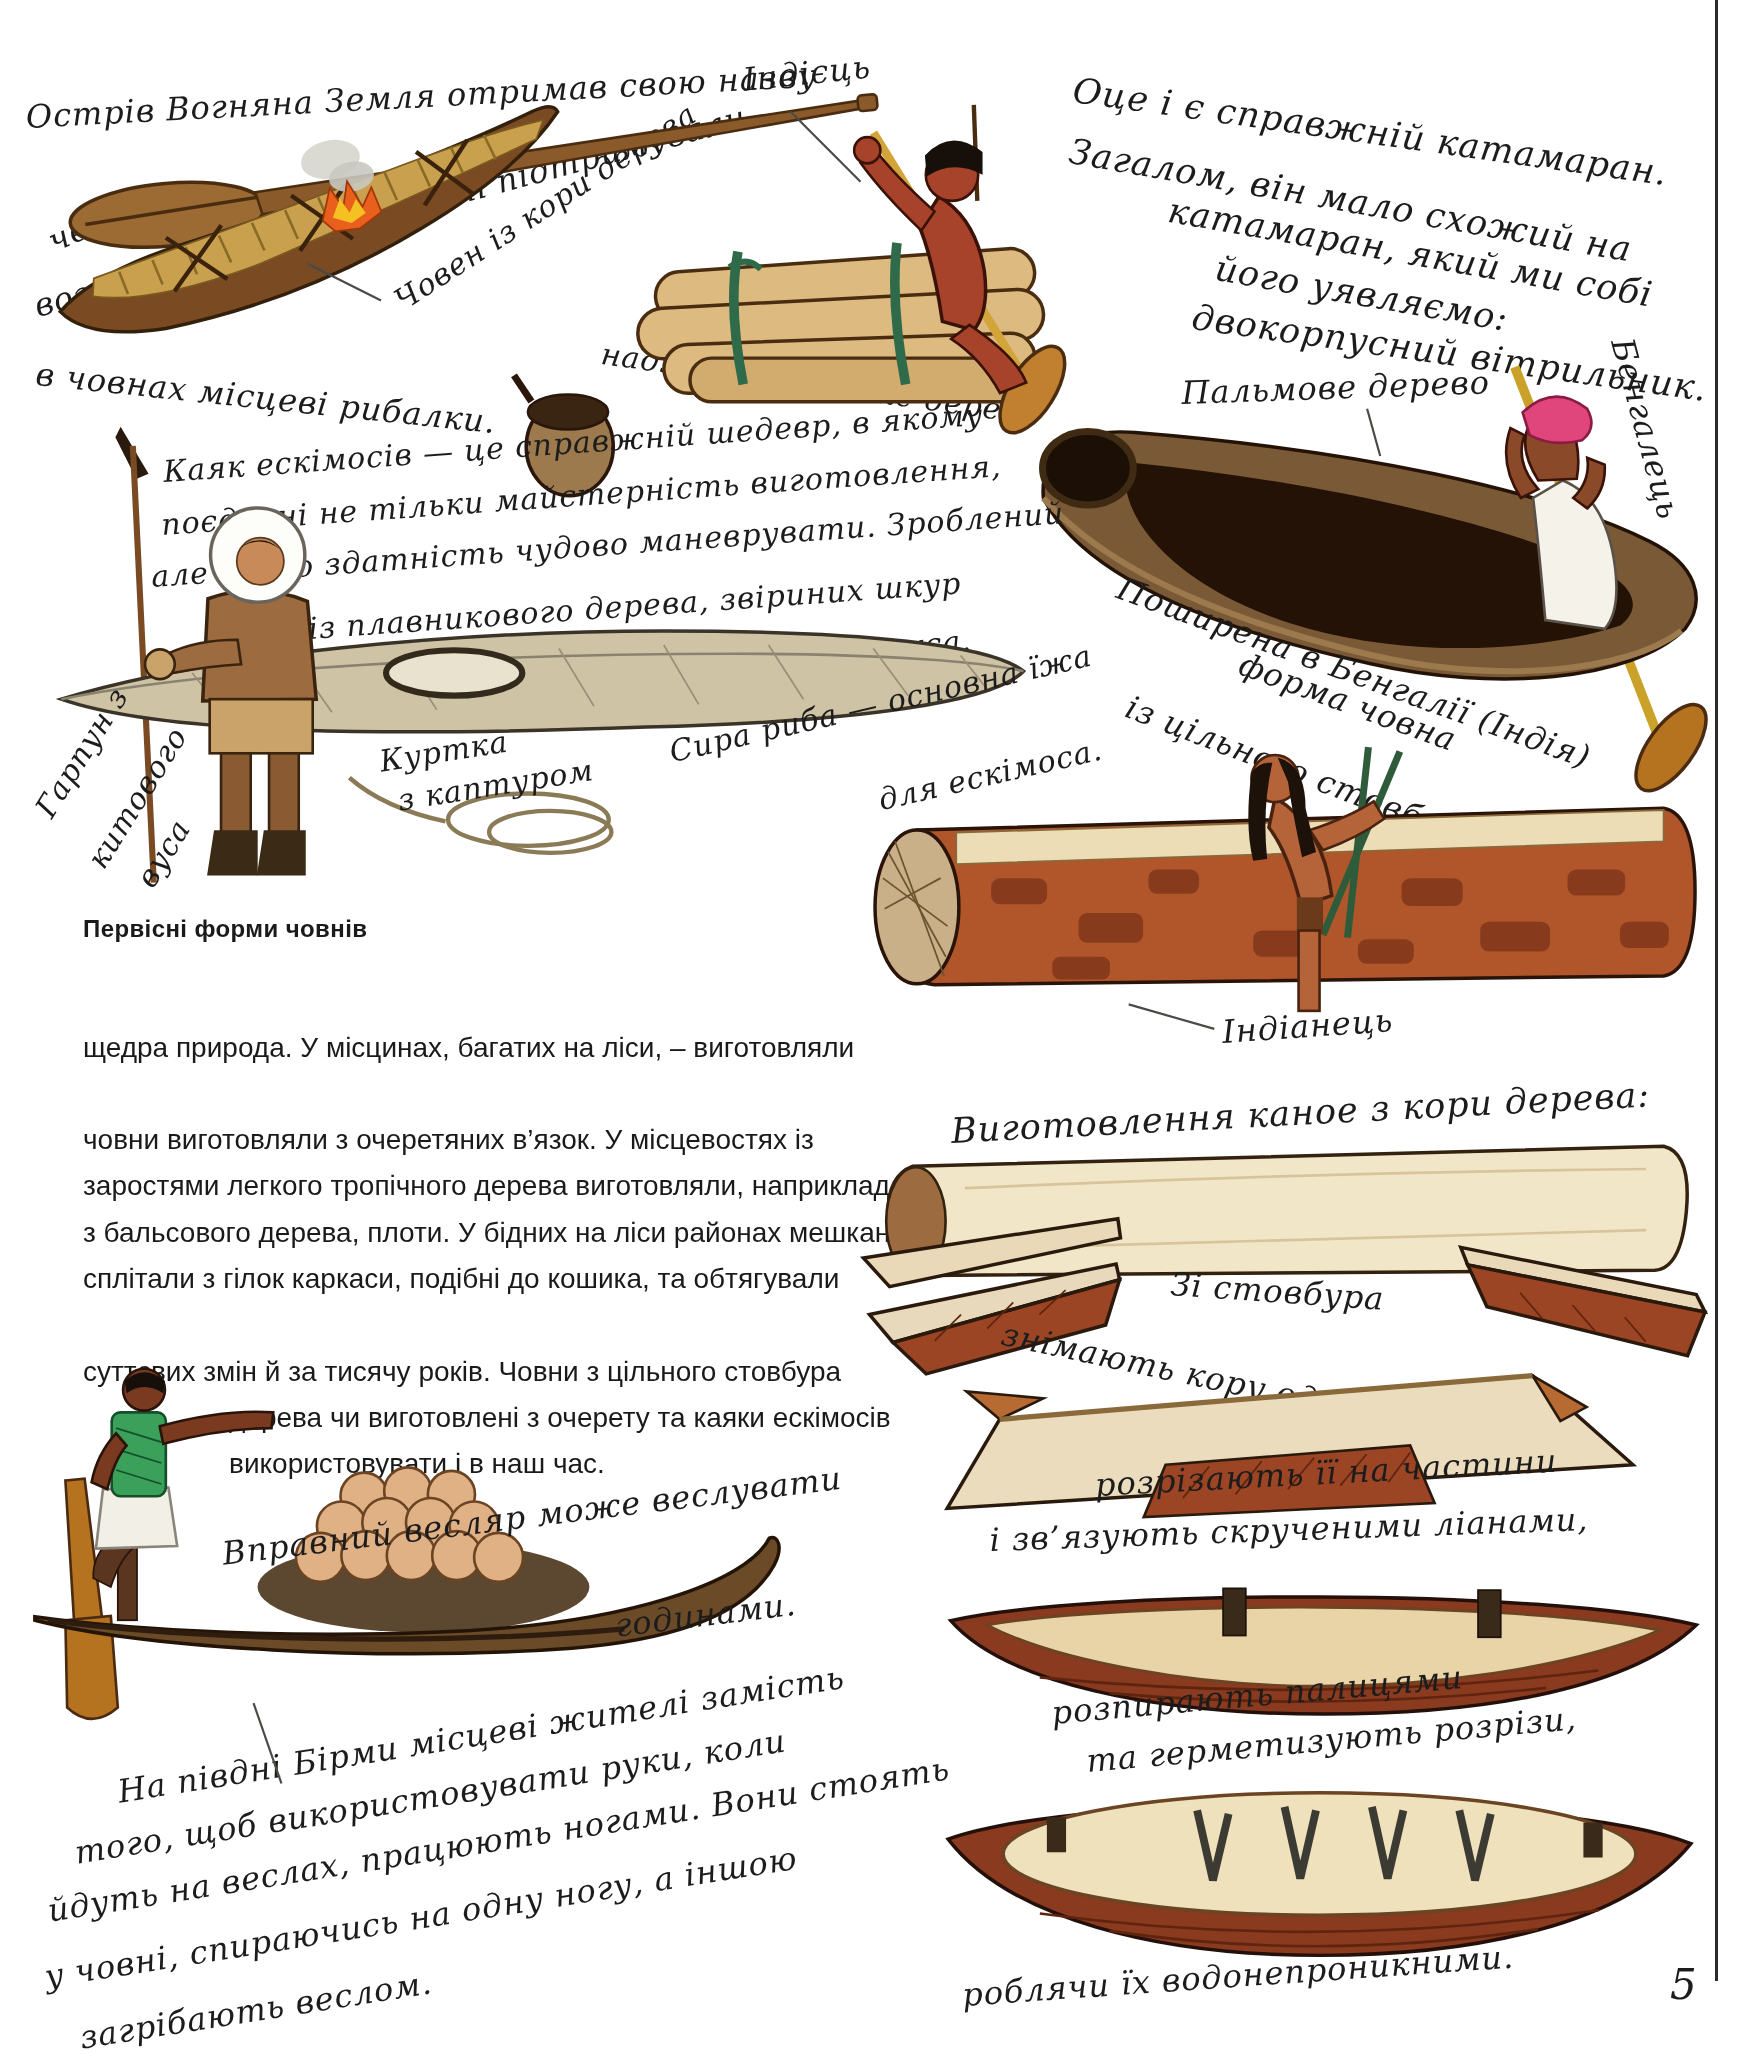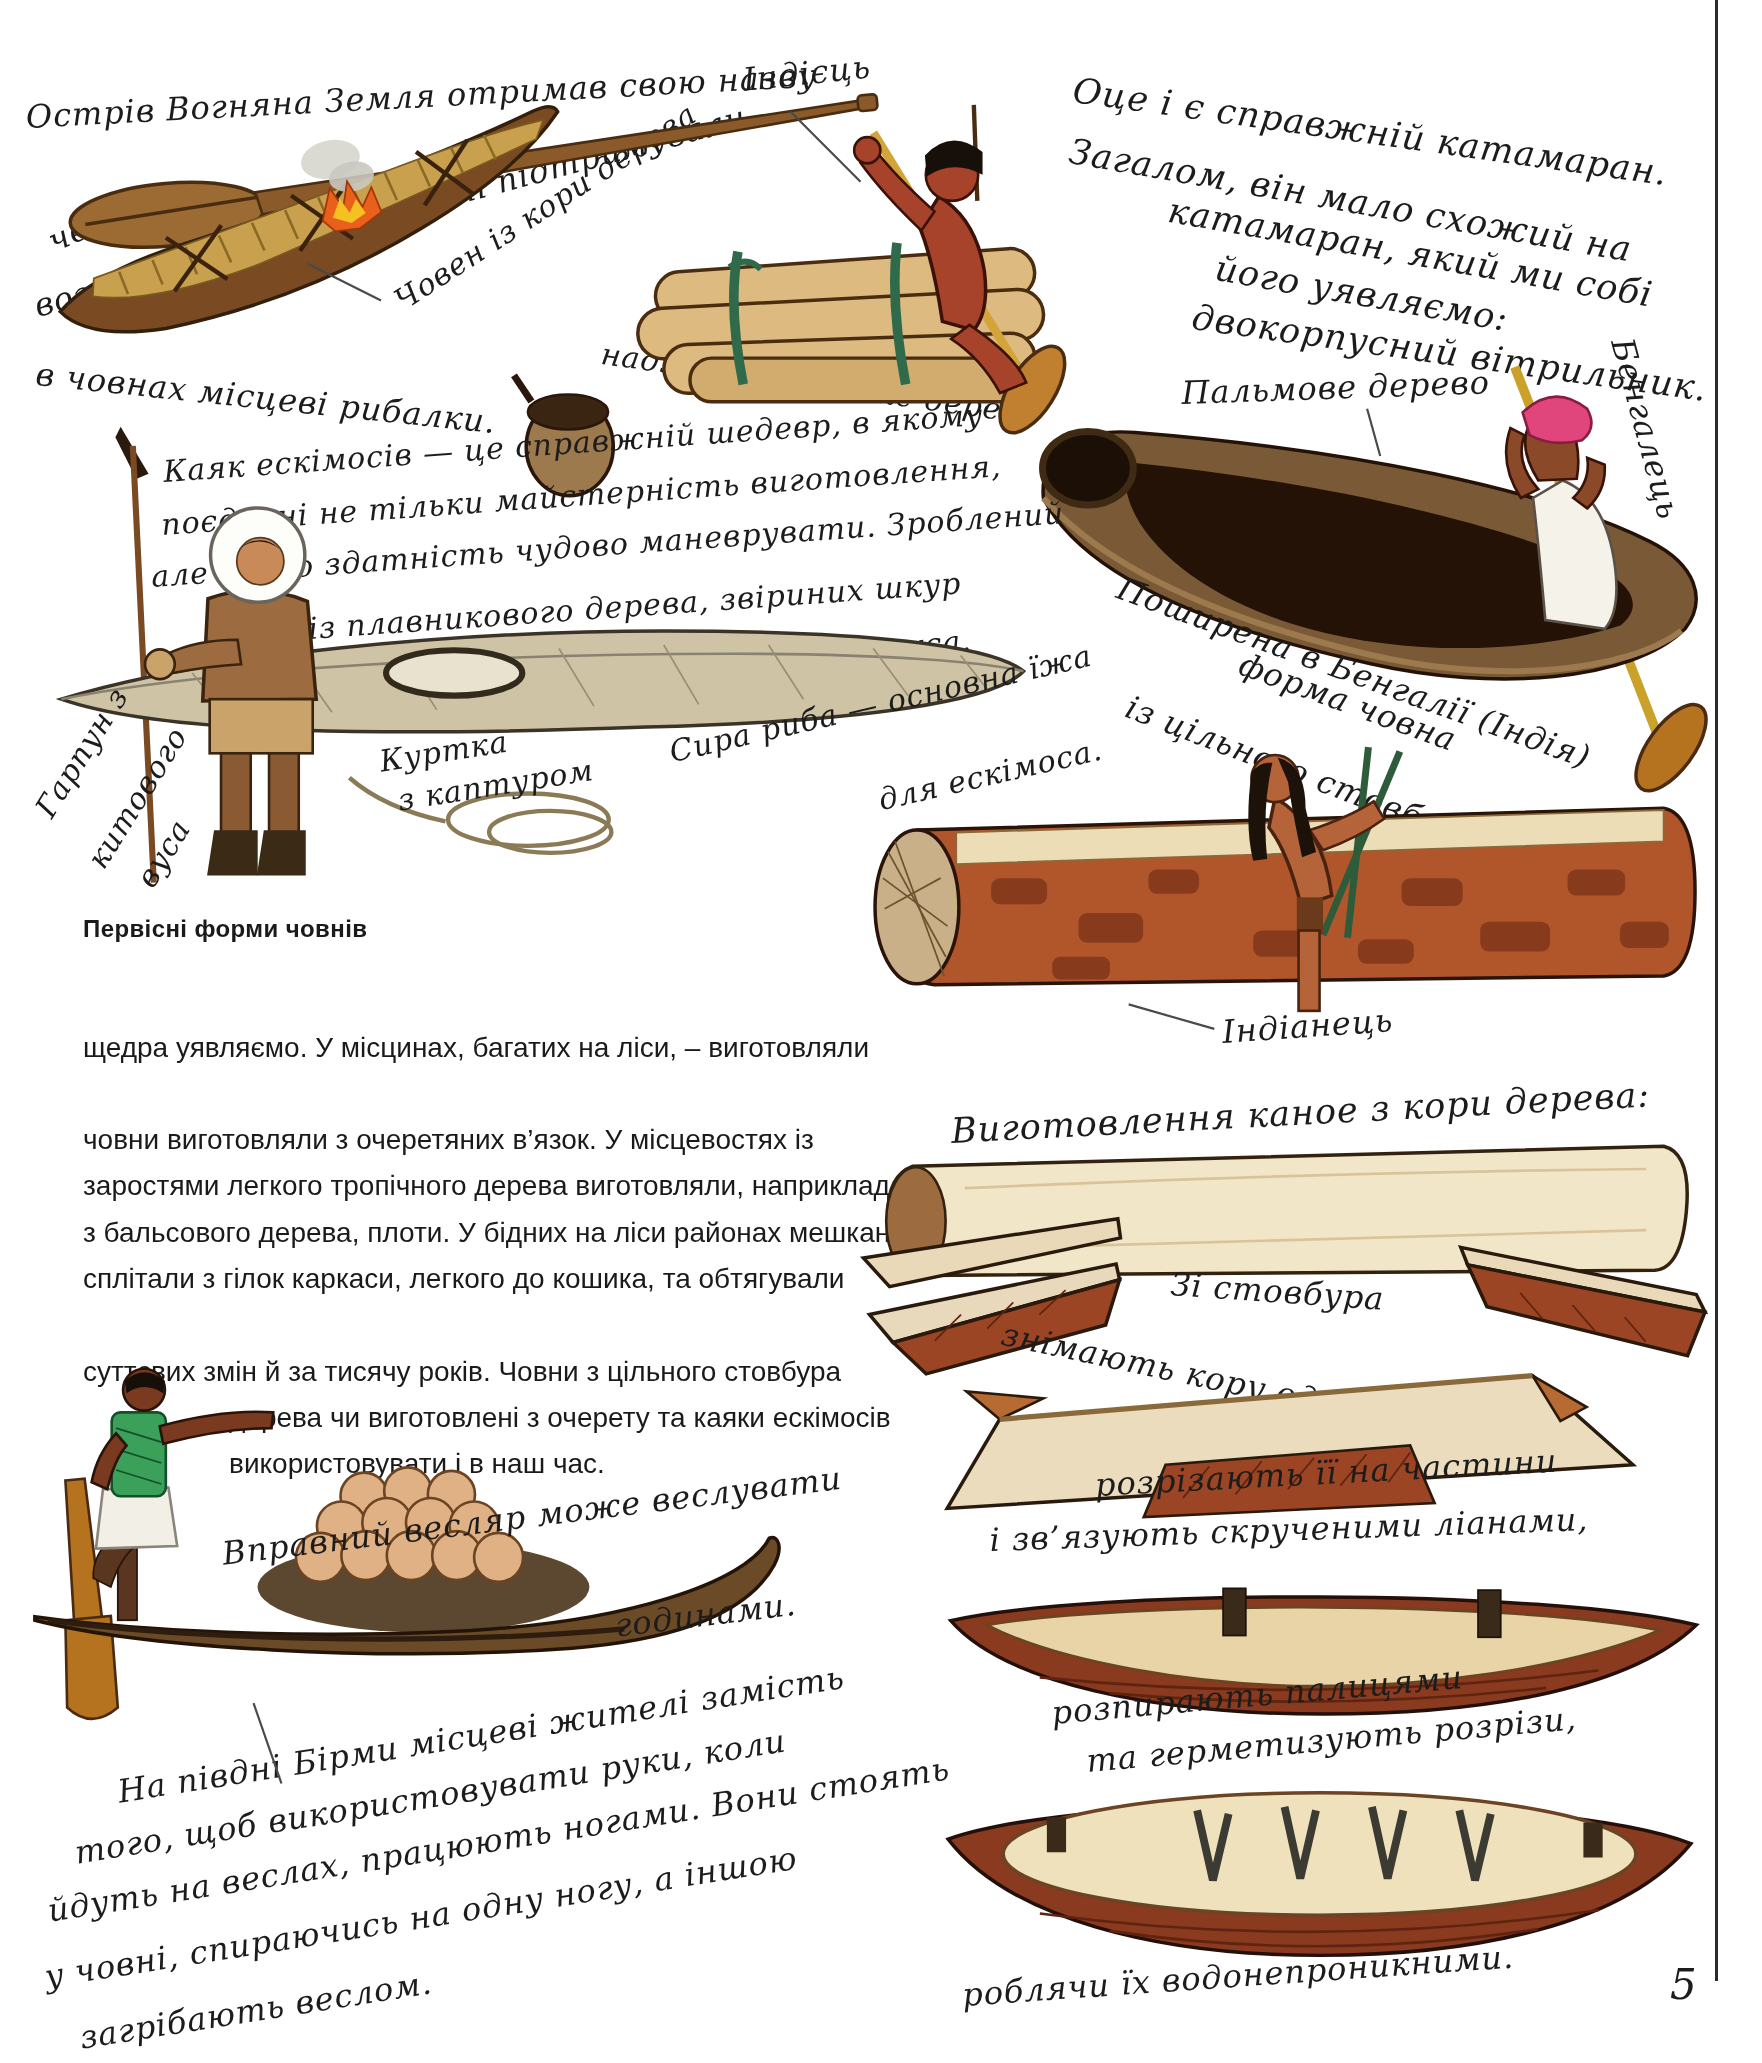--- a/index.html
+++ b/index.html
@@ -164,25 +164,25 @@
 
   <div class="abs hand" style="left:28px;top:805px;transform:rotate(-58deg);">Гарпун з</div>
   <div class="abs hand" style="left:80px;top:856px;transform:rotate(-58deg);">китового</div>
   <div class="abs hand" style="left:129px;top:875px;transform:rotate(-58deg);">вуса</div>
   <div class="abs hand" style="left:377px;top:744px;transform:rotate(-9deg);">Куртка</div>
   <div class="abs hand" style="left:395px;top:783px;transform:rotate(-9deg);">з каптуром</div>
   <div class="abs hand" style="left:666px;top:735px;transform:rotate(-13deg);">Сира риба — основна їжа</div>
   <div class="abs hand" style="left:875px;top:783px;transform:rotate(-13deg);">для ескімоса.</div>
 
   <div class="abs print title" style="left:83px;top:915px;">Первісні форми човнів</div>
-  <div class="abs print" style="left:83px;top:1032px;">щедра уявляємо. У місцинах, багатих на ліси, – виготовляли</div>
+  <div class="abs print" style="left:83px;top:1032px;">щедра природа. У місцинах, багатих на ліси, – виготовляли</div>
   <div class="abs print" style="left:83px;top:1124px;">човни  виготовляли з очеретяних в’язок. У місцевостях із</div>
   <div class="abs print" style="left:83px;top:1170px;">заростями легкого тропічного дерева виготовляли, наприклад,</div>
   <div class="abs print" style="left:83px;top:1217px;">з бальсового дерева, плоти. У бідних на ліси районах мешканці</div>
-  <div class="abs print" style="left:83px;top:1263px;">сплітали з гілок каркаси, легкого до кошика, та обтягували</div>
+  <div class="abs print" style="left:83px;top:1263px;">сплітали з гілок каркаси, подібні до кошика, та обтягували</div>
   <div class="abs print" style="left:83px;top:1356px;">суттєвих змін й за тисячу років. Човни з цільного стовбура</div>
   <div class="abs print" style="left:229px;top:1402px;">дерева чи виготовлені з очерету та каяки ескімосів</div>
   <div class="abs print" style="left:229px;top:1448px;">використовувати і в наш час.</div>
 
   <svg class="abs noint" style="left:834px;top:747px;" width="882" height="271" viewBox="0 0 1010 310">
     <path d="M95,95 L950,70 Q986,76 986,165 Q986,256 950,262 L115,272 Q60,266 55,182 Q55,106 95,95 Z" fill="#b0562a" stroke="#2a140a" stroke-width="4"></path>
     <polygon points="140,98 950,72 950,108 140,134" fill="#edddb6" stroke="#8a6a3a" stroke-width="2"></polygon>
     <g fill="#7a3318" opacity="0.75">
       <rect x="180" y="150" width="64" height="30" rx="10"></rect>
         <rect x="280" y="190" width="74" height="34" rx="10"></rect>

